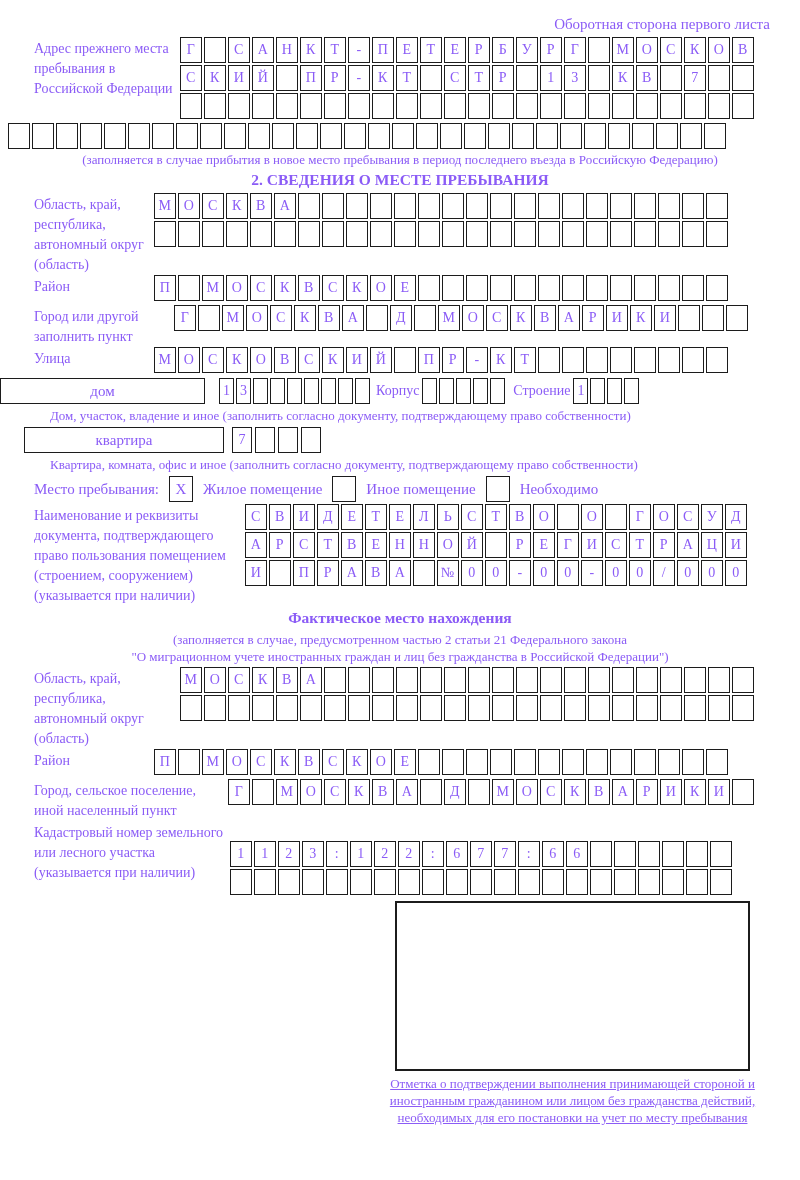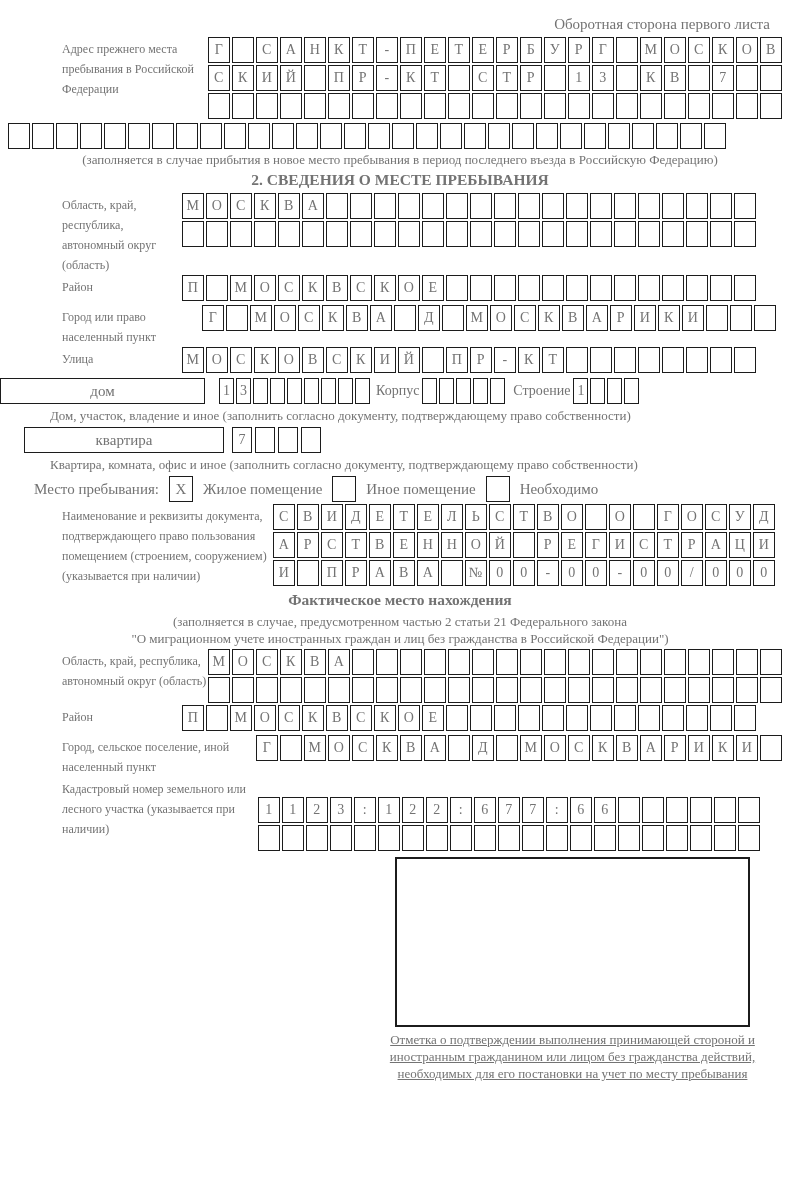--- a/index.html
+++ b/index.html
@@ -1,23 +1,23 @@
 <!DOCTYPE html>
 <html><head>
 <meta charset="utf-8">
 <style>
   html,body{margin:0;padding:0;background:#fff;}
   .sheet{
     width:800px;height:1180px;box-sizing:border-box;
     padding:16px 0 0 0;position:relative;overflow:hidden;
-    font-family:"Liberation Serif","DejaVu Serif",serif;color:#737373;background:#fff;
+    font-family:"Liberation Serif","DejaVu Serif",serif;color:#8b5cf6;background:#fff;
   }
   .hdr{ text-align:right; padding-right:30px; font-size:15px; }
   .flexrow{ display:flex; align-items:flex-start; padding-left:34px; }
-  .lbl{ font-size:12px; line-height:20px; flex:0 0 auto; padding-top:2px;margin-left:28px; }
+  .lbl{ font-size:14px; line-height:20px; flex:0 0 auto; padding-top:2px; }
   .w145{width:146px;} .w120{width:120px;} .w140{width:140px;} .w194{width:194px;}
   .w196{width:196px;} .w211{width:211px;font-family:Liberation Serif, serif;}
   .rows{ display:flex; flex-direction:column; }
   .boxrow{ display:flex; flex-wrap:nowrap; margin-bottom:2px; }
   .cb{
     width:21.5px;height:26px;margin-right:2.5px;border:1.5px solid #1c1c1c;
     display:inline-flex;align-items:center;justify-content:center;
     font-size:14px;box-sizing:border-box;flex:0 0 auto;background:#fff;
   }
   .narrow .cb{ width:15px; margin-right:2px; }
@@ -257,21 +257,21 @@
         <span class="cb"></span>
         <span class="cb"></span>
         <span class="cb"></span>
         <span class="cb"></span>
         <span class="cb"></span>
         <span class="cb"></span>
       </div>
   </div>
 
   <div class="flexrow mt2">
-    <div class="lbl w140">Город или право населенный пункт</div>
+    <div class="lbl w140">Город или другой заполнить пункт</div>
     <div class="boxrow">
         <span class="cb">Г</span>
         <span class="cb"></span>
         <span class="cb">М</span>
         <span class="cb">О</span>
         <span class="cb">С</span>
         <span class="cb">К</span>
         <span class="cb">В</span>
         <span class="cb">А</span>
         <span class="cb"></span>

